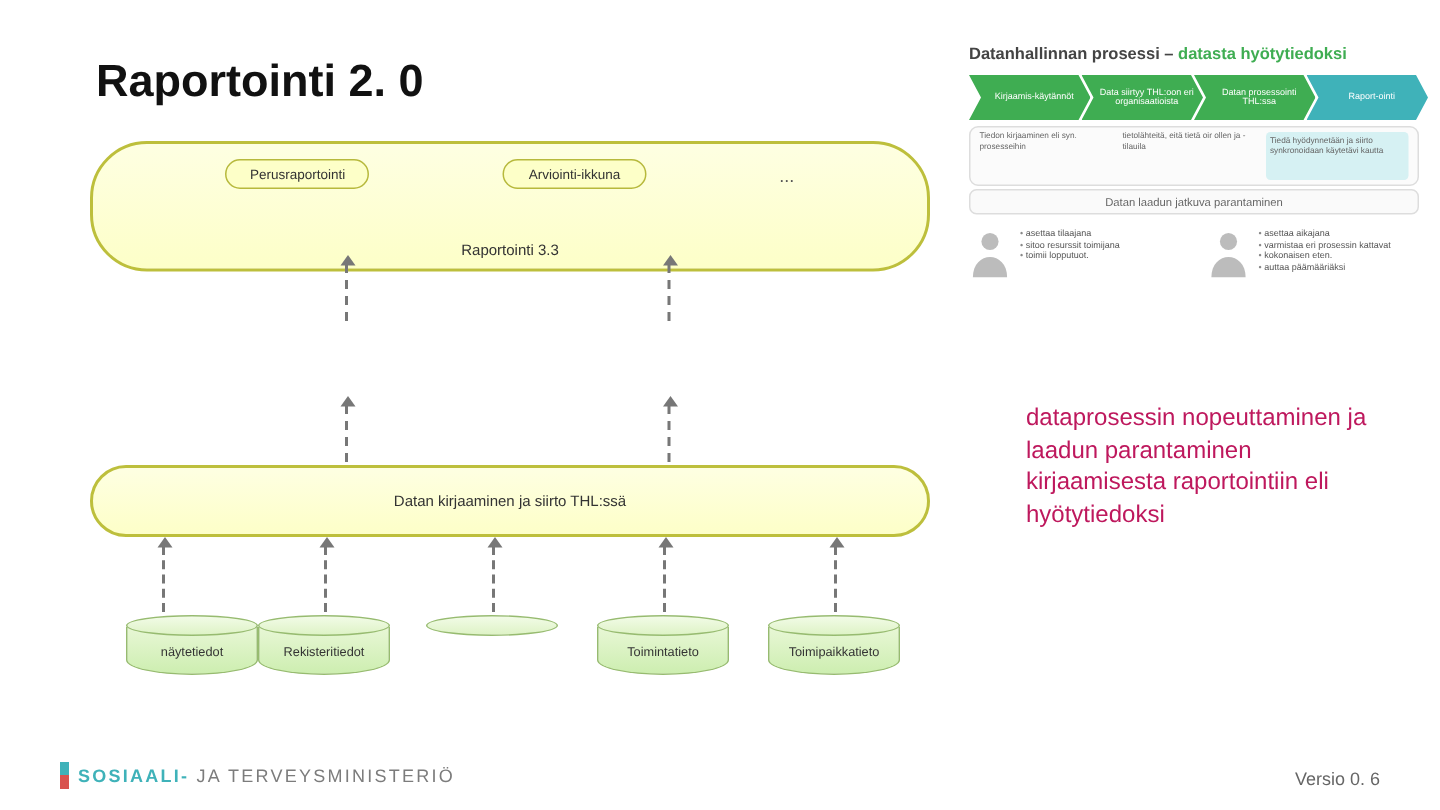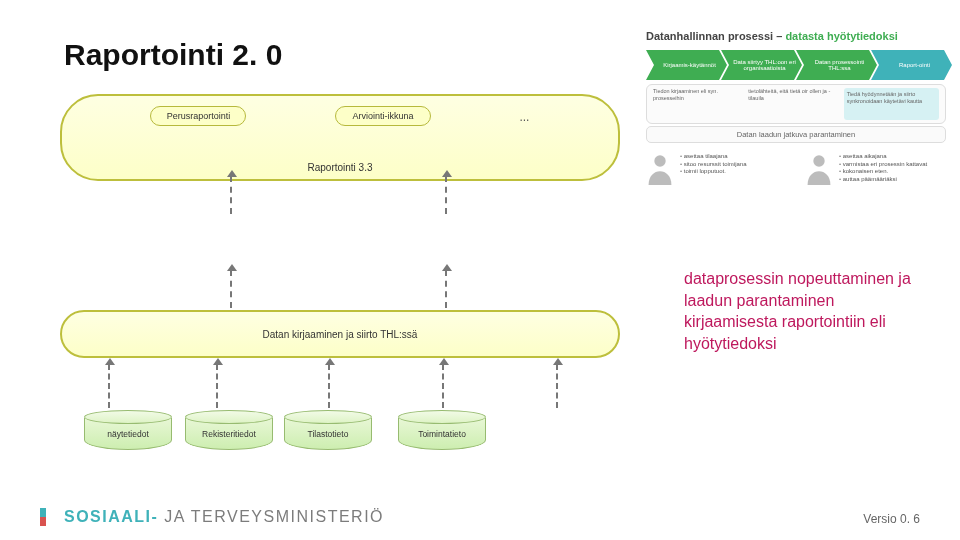--- a/index.html
+++ b/index.html
@@ -89,21 +89,21 @@
     text-align:center;
     font-size:8.5px; color:#333;
     display:flex; align-items:center; justify-content:center;
   }
   .cylinder .top{
     position:absolute; left:0; right:0; top:0; height:14px;
     background:linear-gradient(#f2fbe7,#def3c6);
     border:1px solid #97bb70;
     border-radius:50%;
   }
-  .cyl0{left:4px;margin-left:20px;} .cyl1{left:125px;} .cyl2{left:224px;} .cyl3{left:338px;text-decoration:underline;} .cyl4{left:452px;}
+  .cyl0{left:4px;margin-left:20px;} .cyl1{left:112px;} .cyl2{left:224px;} .cyl3{left:338px;text-decoration:underline;} .cyl4{left:452px;}
 
   
   .inset {
     position:absolute;
     right:14px; top:30px;
     width:300px;
   }
   .inset-title{
     font-size:11px; color:#444; font-weight:600;
     margin-bottom:8px;
@@ -183,22 +183,22 @@
   .footer{
     position:absolute;
     left:0; right:0; bottom:14px;
     padding:0 40px;
     display:flex; justify-content:space-between;
     align-items:flex-end;
     color:#666;
   }
   .version{ font-size:12px; }
   .logo{
-    display:flex; align-items:flex-start; gap:18px;
-    font-size:16px; letter-spacing:1.5px;
+    display:flex; align-items:center; gap:6px;
+    font-size:12px; letter-spacing:1.5px;
     color:#7c7c7c;
   }
   .logo .accent{ color:#3fb2b9; font-weight:600;}
   .logo .bar{
     width:6px; height:18px;
     background:linear-gradient(#3fb2b9 50%, #d9534f 50%);
   }
 </style>
 </head>
 <body>
@@ -233,25 +233,28 @@
 
   <div class="cylinder cyl0">
       <div class="body">näytetiedot</div>
       <div class="top"></div>
     </div>
   <div class="cylinder cyl1">
       <div class="body">Rekisteritiedot</div>
       <div class="top"></div>
     </div>
   <div class="cylinder cyl2">
-      <div class="body">Tilastotieto</div>
       <div class="top"></div>
     </div>
   <div class="cylinder cyl3">
       <div class="body">Toimintatieto</div>
+      <div class="top"></div>
+    </div>
+  <div class="cylinder cyl4">
+      <div class="body">Toimipaikkatieto</div>
       <div class="top"></div>
     </div>
 </div>
 
 <div class="inset">
   <div class="inset-title">
     <span>Datanhallinnan prosessi – </span><span class="green">datasta hyötytiedoksi</span>
   </div>
   <div class="chevrons">
     <div class="chev g">Kirjaamis-käytännöt</div>

